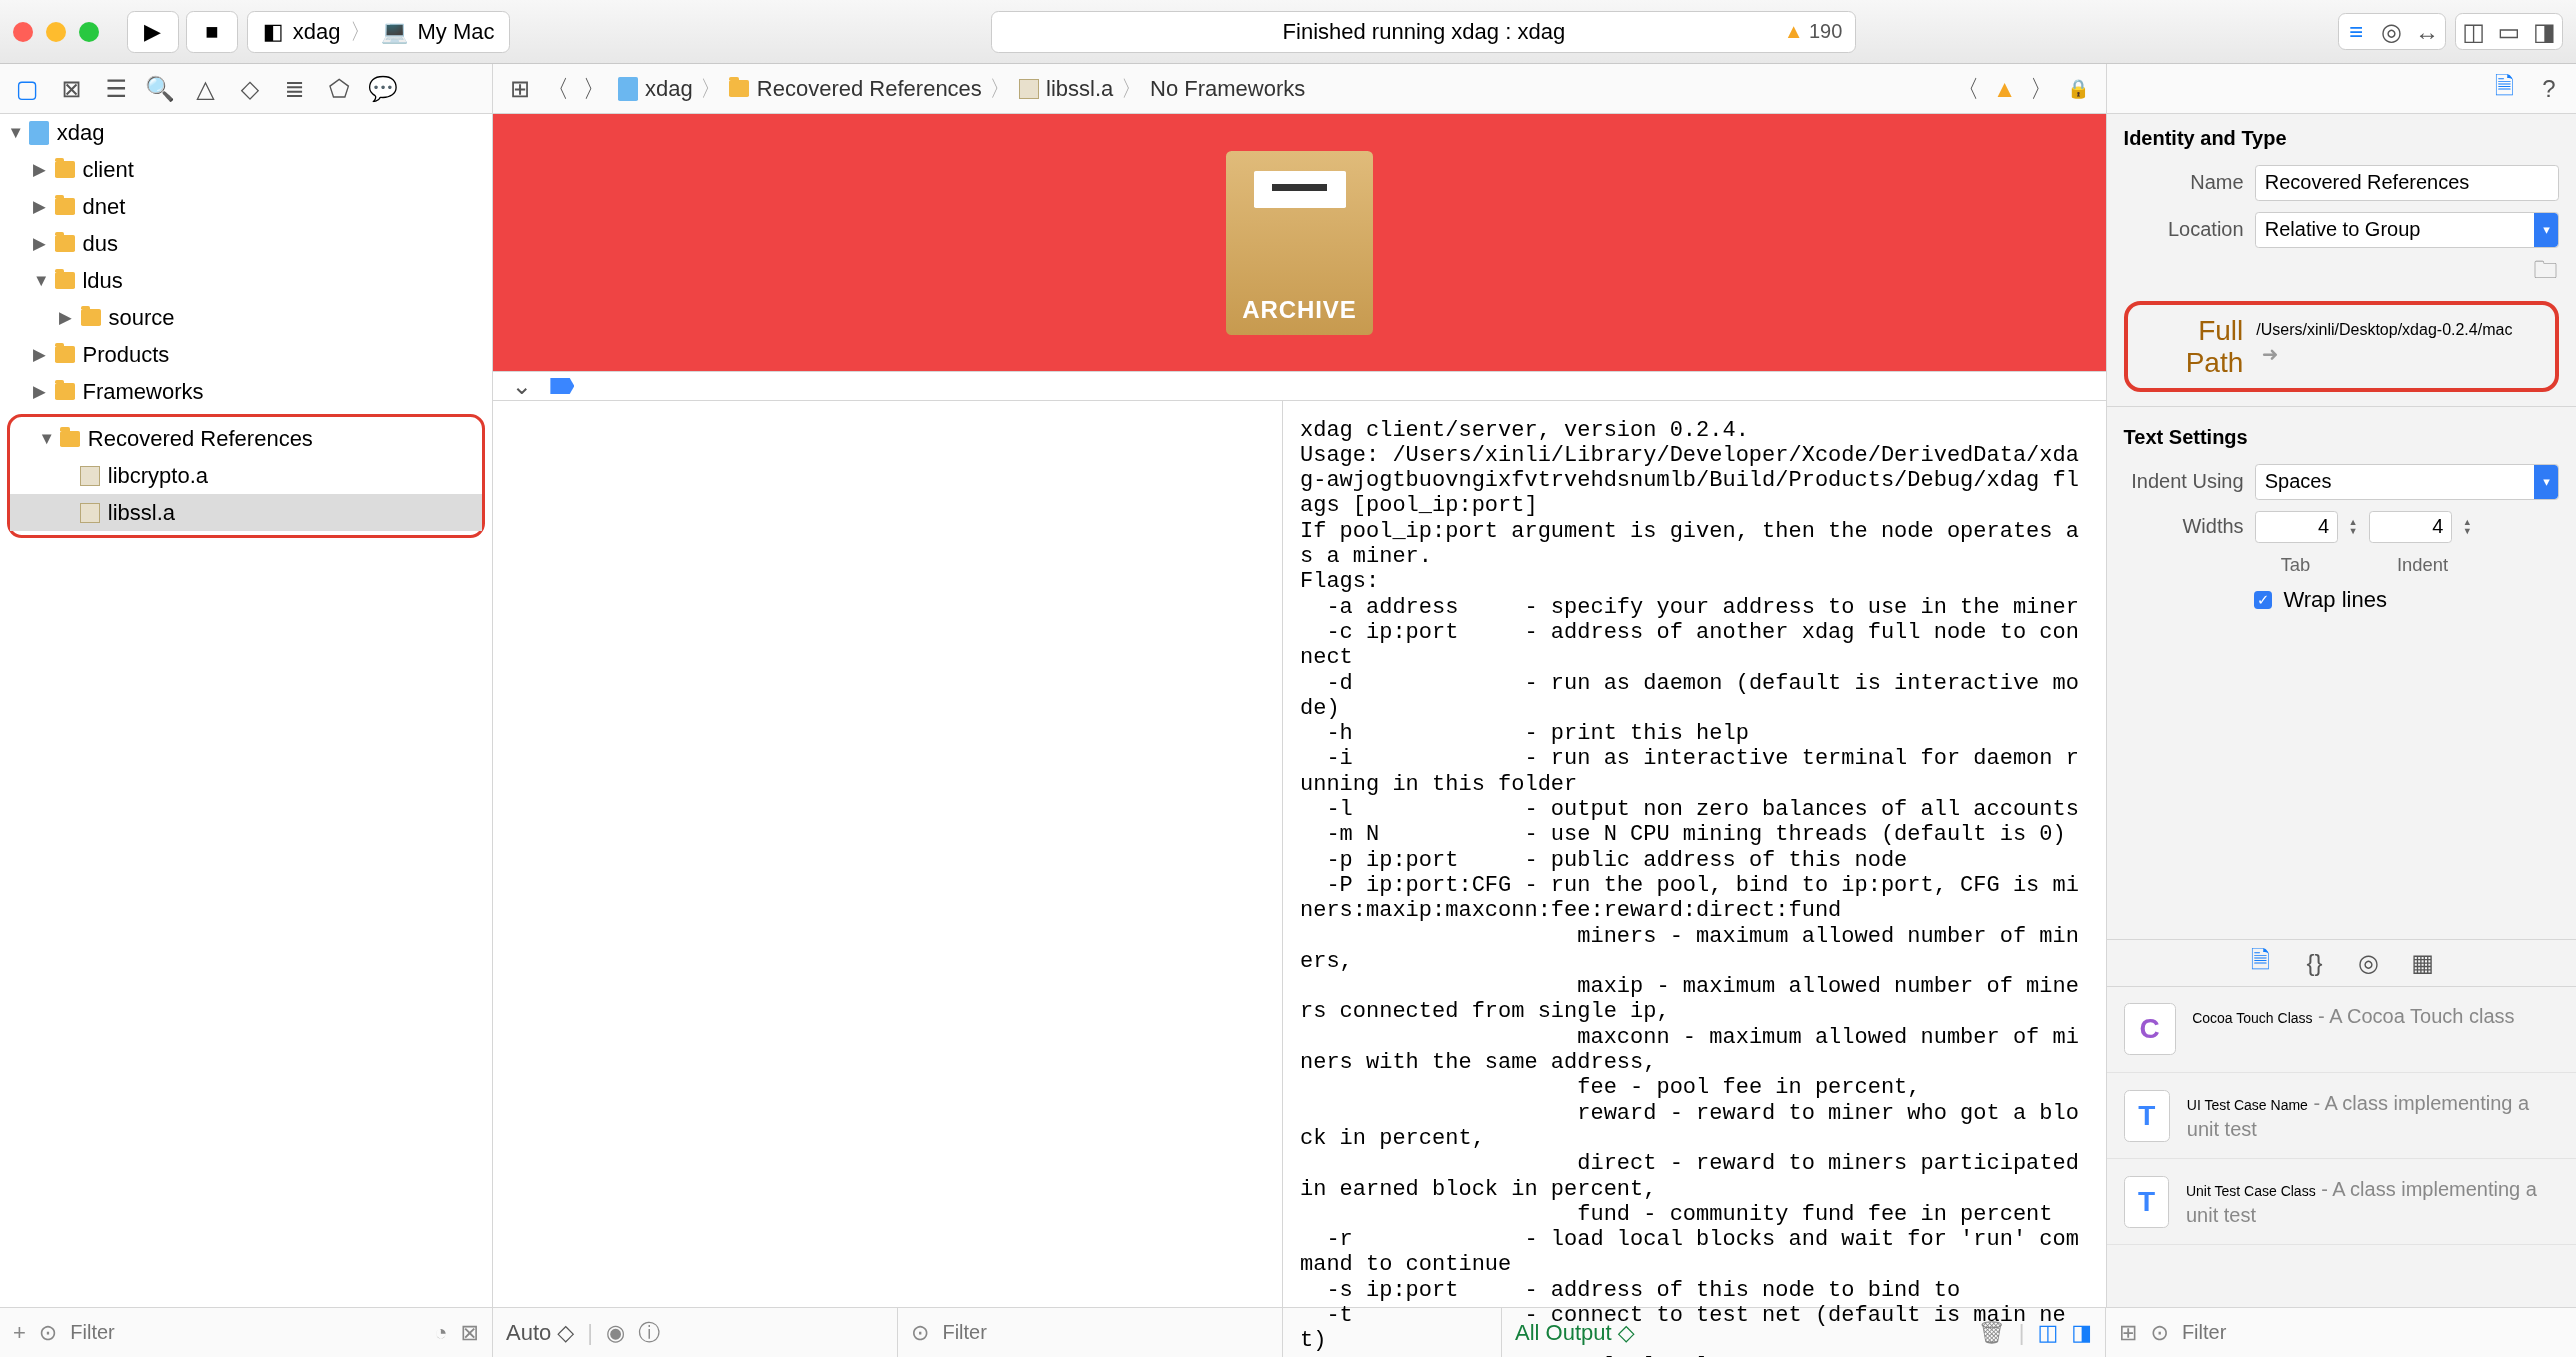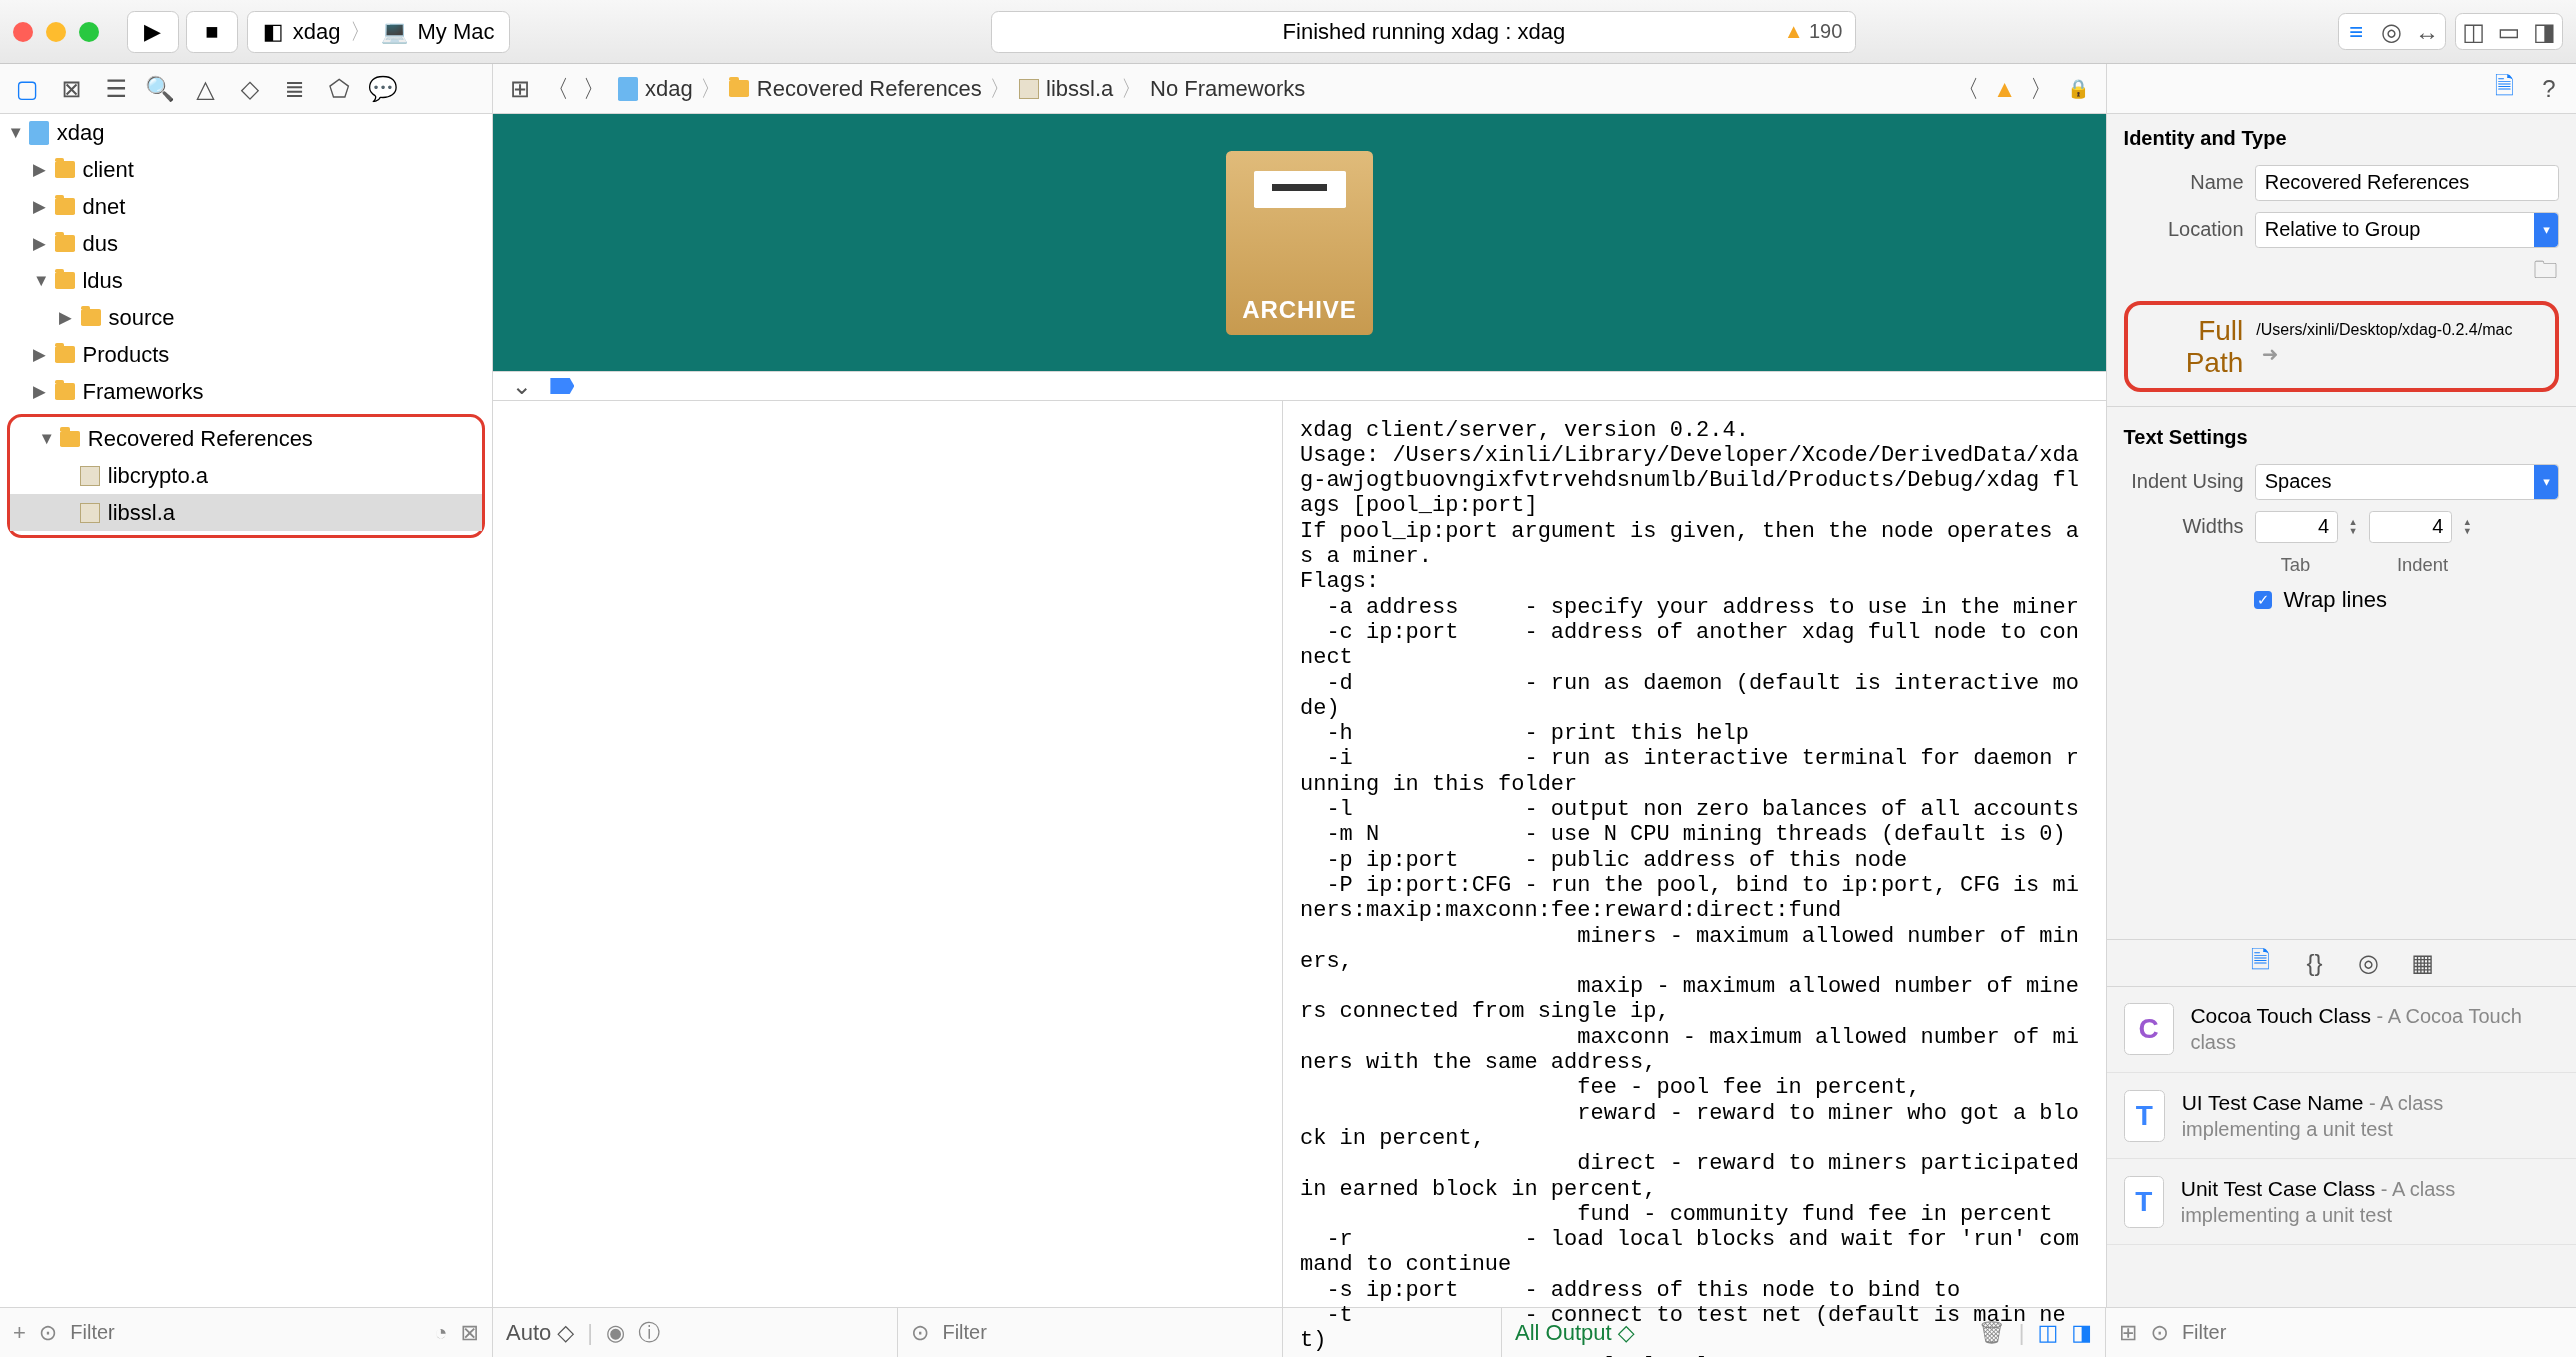--- a/index.html
+++ b/index.html
@@ -25,21 +25,21 @@
 .folder-ic { width:20px; height:16.6px; background:#f4b942; border-radius:1.8px; display:inline-block; position:relative; }
 .folder-ic::before { content:''; position:absolute; top:-3.7px; left:0; width:9.2px; height:3.7px; background:#f4b942; border-radius:1.8px 1.8px 0 0;}
 .arch-ic { width:20px; height:20px; background:#e8e0cc; border:0.9px solid #b8a878; display:inline-block; }
 .main { display:flex; height:calc(100% - 64px - 50px - 50px); }
 .sidebar { width:493px; background:#fff; border-right:0.9px solid #d6d6d6; overflow:auto; font-size:22px; }
 .tree-row { display:flex; align-items:center; padding:5.5px 7.4px; gap:7.4px; cursor:default; }
 .tree-row.sel { background:#dcdcdc; }
 .disclosure { width:14.7px; font-size:16.6px; color:#666; }
 .hl-box { border:3.7px solid #e03b2e; border-radius:14.7px; margin:3.7px 7.4px; padding:3.7px 0; }
 .center { flex:1; display:flex; flex-direction:column; background:#fff; }
-.editor-area { flex:0 0 258px; background:#0f766e; display:flex; align-items:center; justify-content:center; border-bottom:0.9px solid #d6d6d6; position:relative;}
+.editor-area { flex:0 0 258px; background:#ef4444; display:flex; align-items:center; justify-content:center; border-bottom:0.9px solid #d6d6d6; position:relative;}
 .archive-box { width:147px; height:184px; background:linear-gradient(#e0bb7a,#c79a4f); border-radius:5.5px; display:flex; flex-direction:column; align-items:center; justify-content:flex-end; padding:11px; color:#fff; font-weight:bold; font-size:24px; letter-spacing:0.9px; }
 .archive-box .label-strip { width:92px; height:37px; background:#fff; margin-bottom:auto; margin-top:9.2px; border-radius:1.8px; position:relative;}
 .archive-box .label-strip::after{content:'';position:absolute;width:60%;height:7.4px;background:#333;top:13px;left:20%;}
 .jump-bar { height:42px; background:#fff; border-bottom:0.9px solid #d6d6d6; display:flex; align-items:center; padding:0 14.7px; gap:14.7px;}
 .tag-ic{width:24px;height:16.6px;background:#3a86ff;clip-path:polygon(0 0,80% 0,100% 50%,80% 100%,0 100%);}
 .console-wrap { flex:1; display:flex; }
 .variables { flex:1; border-right:0.9px solid #d6d6d6; }
 .console { flex:1; font-family:"Menlo","Courier New",monospace; font-size:22px; padding:16.6px; white-space:pre-wrap; overflow:auto; line-height:1.15; word-break:break-all; }
 .inspector { width:470px; background:#f3f3f3; border-left:0.9px solid #d6d6d6; display:flex; flex-direction:column; }
 .insp-section-title { font-weight:600; padding:13px 16.6px 9.2px; font-size:20px; }
@@ -51,21 +51,21 @@
 .fullpath-box { margin:9.2px 16.6px; border:4.6px solid #e03b2e; border-radius:16.6px; padding:9.2px 14.7px; display:flex; gap:13px; align-items:flex-start;}
 .fullpath-box label { width:101px; text-align:right; color:#a16207; font-size:28px; flex-shrink:0;}
 .fullpath-box .val { font-size:16px; line-height:1.3; }
 .fullpath-box .goto { color:#999; margin-left:5.5px; font-size:20px;}
 .insp-divider{height:0.9px;background:#d6d6d6;margin:5.5px 0;}
 .library { flex:1; overflow:auto; }
 .lib-tabs { display:flex; justify-content:center; gap:26px; padding:9.2px 0; border-bottom:0.9px solid #d6d6d6; border-top:0.9px solid #d6d6d6;}
 .lib-item { display:flex; gap:16.6px; padding:16.6px; border-bottom:0.9px solid #e3e3e3; align-items:flex-start;}
 .lib-icon { width:52px; height:52px; background:#fff; border:0.9px solid #ccc; border-radius:5.5px; display:flex; align-items:center; justify-content:center; font-size:28px; font-weight:bold;}
 .lib-icon.c{color:#9b59d0;} .lib-icon.t{color:#3a86ff;}
-.lib-text .title{font-size:21px;text-align:right;} .lib-text .sub{color:#888;font-size:20px;}
+.lib-text .title{font-size:14px;text-align:right;} .lib-text .sub{color:#888;font-size:20px;}
 .bottombar { height:50px; background:#fafafa; border-top:0.9px solid #d6d6d6; display:flex; }
 .bb-seg { display:flex; align-items:center; padding:0 13px; gap:13px; border-right:0.9px solid #d6d6d6; }
 .bb-seg.flex{flex:1;}
 .filter-input { flex:1; border:none; background:transparent; font-size:20px; color:#888; outline:none;}
 .mini-ic{color:#888; font-size:22px;}
 .spacer{flex:1;}
 .blue-ic{color:#157efb;}
 .stepper{display:flex;flex-direction:column;font-size:9.2px;color:#666;line-height:1;}
 .num-input{width:83px;background:#fff;border:0.9px solid #ccc;border-radius:3.7px;padding:3.7px 7.4px;text-align:right;font-size:20px;}
 .chk{width:18.4px;height:18.4px;background:#2f7bf6;border-radius:3.7px;display:inline-flex;align-items:center;justify-content:center;color:#fff;font-size:14.7px;}

